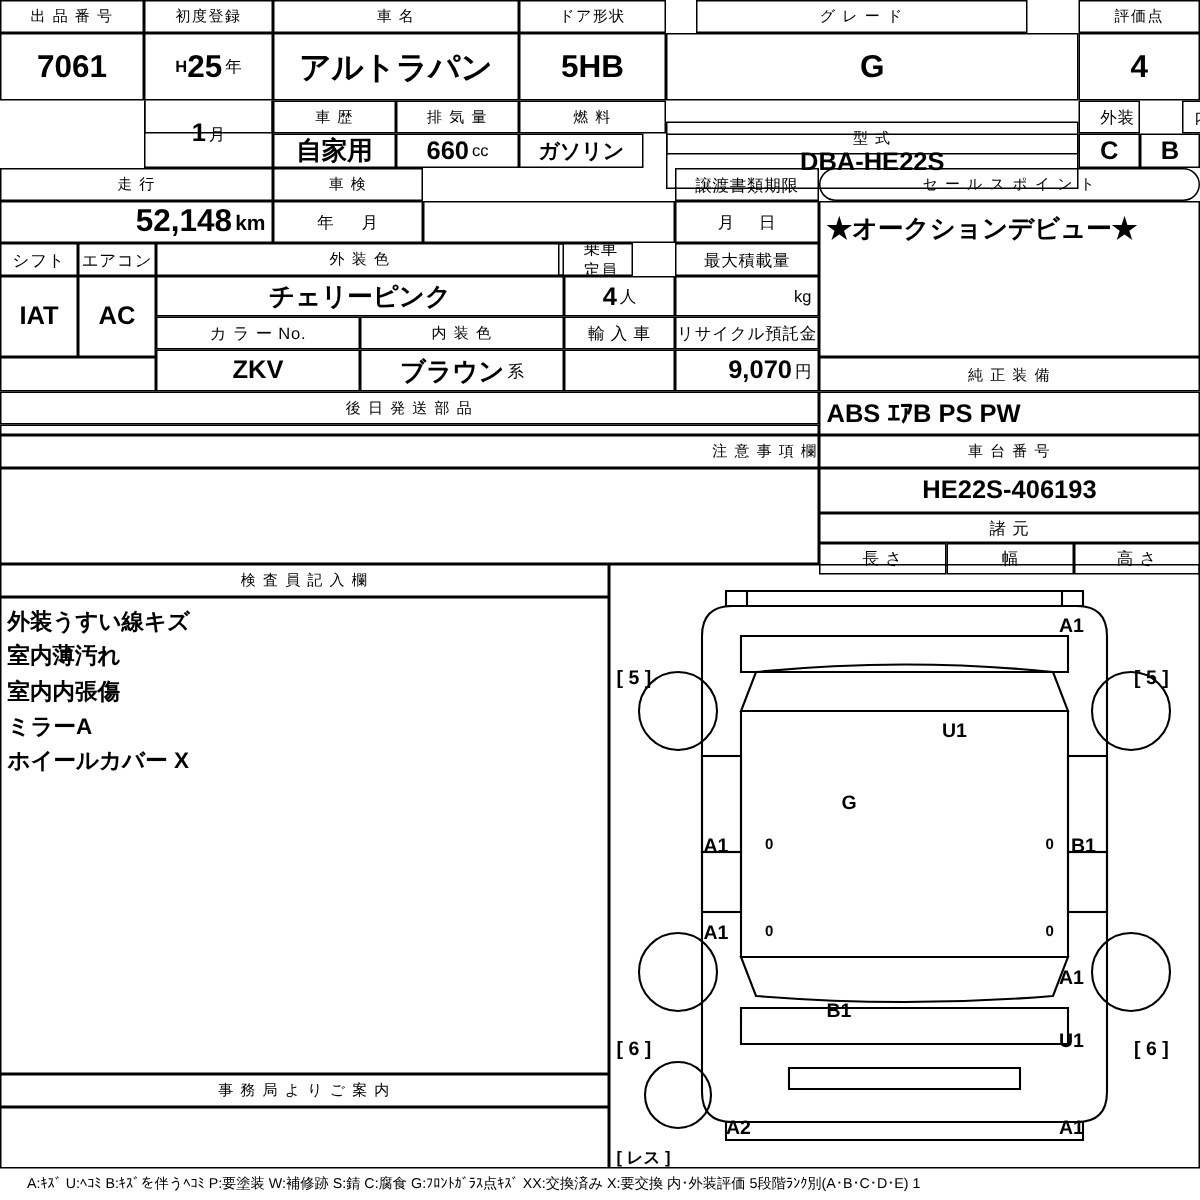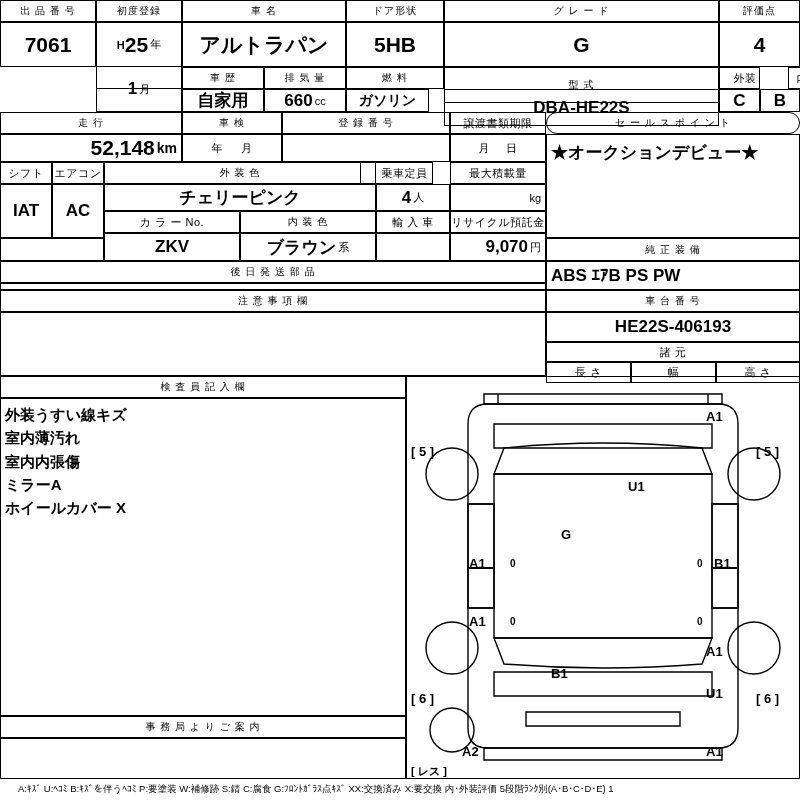--- a/index.html
+++ b/index.html
@@ -48,21 +48,21 @@
       <span class="val">アルトラパン</span>
     </div>
 
   <div class="cell" style="left:346px;top:0;width:98px;height:22px;">
       <span class="lbl">ドア形状</span>
     </div>
   <div class="cell" style="left:346px;top:22px;width:98px;height:45px;">
       <span class="val">5HB</span>
     </div>
 
-  <div class="cell" style="left:444px;top:0;width:275px;height:22px;">
+  <div class="cell" style="left:464px;top:0;width:221px;height:22px;">
       <span class="lbl">グ レ ー ド</span>
     </div>
   <div class="cell" style="left:444px;top:22px;width:275px;height:45px;">
       <span class="val">G</span>
     </div>
 
   <div class="cell" style="left:719px;top:0;width:81px;height:22px;">
       <span class="lbl">評価点</span>
     </div>
   <div class="cell" style="left:719px;top:22px;width:81px;height:45px;">
@@ -90,21 +90,21 @@
       <span class="unit">cc</span>
     </div>
 
   <div class="cell" style="left:346px;top:67px;width:98px;height:22px;">
       <span class="lbl">燃 料</span>
     </div>
   <div class="cell" style="left:346px;top:89px;width:83px;height:23px;">
       <span class="val-sm">ガソリン</span>
     </div>
 
-  <div class="cell" style="left:444px;top:67px;width:275px;height:36px;text-align:right;">
+  <div class="cell" style="left:444px;top:81px;width:275px;height:22px;text-align:right;">
       <span class="lbl">型 式</span>
     </div>
   <div class="cell" style="left:444px;top:89px;width:275px;height:37px;">
       <span class="val-md">DBA-HE22S</span>
     </div>
 
   <div class="cell" style="left:719px;top:67px;width:41px;height:22px;padding-left:11px;">
       <span class="lbl-sm">外装</span>
     </div>
   <div class="cell" style="left:760px;top:67px;width:40px;height:22px;margin-left:28px;">
@@ -126,23 +126,20 @@
     </div>
 
   <div class="cell" style="left:182px;top:112px;width:100px;height:22px;">
       <span class="lbl">車 検</span>
     </div>
   <div class="cell" style="left:182px;top:134px;width:100px;height:28px;">
     <span class="lbl-sm" style="margin-right:18px;">年</span>
     <span class="lbl-sm">月</span>
   </div>
 
-  <div class="cell" style="left:282px;top:112px;width:168px;height:22px;">
-      <span class="lbl">登 録 番 号</span>
-    </div>
   <div class="cell" style="left:282px;top:134px;width:168px;height:28px;">
       <span class="val-sm"></span>
     </div>
 
   <div class="cell" style="left:450px;top:112px;width:96px;height:22px;">
       <span class="lbl-sm">譲渡書類期限</span>
     </div>
   <div class="cell" style="left:450px;top:134px;width:96px;height:28px;">
     <span class="lbl-sm" style="margin-right:16px;">月</span>
     <span class="lbl-sm">日</span>
@@ -161,21 +158,21 @@
       <span class="val-md">IAT</span>
     </div>
 
   <div class="cell" style="left:104px;top:162px;width:272px;height:22px;">
       <span class="lbl">外 装 色</span>
     </div>
   <div class="cell" style="left:104px;top:184px;width:272px;height:27px;">
       <span class="val-md">チェリーピンク</span>
     </div>
 
-  <div class="cell" style="left:360px;top:162px;width:73px;height:22px;padding-left:16px;">
+  <div class="cell" style="left:372px;top:162px;width:50px;height:22px;padding-left:16px;">
       <span class="lbl-sm">乗車定員</span>
     </div>
   <div class="cell" style="left:376px;top:184px;width:74px;height:27px;">
       <span class="val-md">4</span>
       <span class="unit">人</span>
     </div>
 
   <div class="cell" style="left:450px;top:162px;width:96px;height:22px;">
       <span class="lbl-sm">最大積載量</span>
     </div>
@@ -212,21 +209,21 @@
       <span class="unit">円</span>
     </div>
 
   <div class="cell" style="left:0;top:238px;width:104px;height:23px;"></div>
 
   <div class="cell" style="left:0;top:261px;width:546px;height:22px;">
       <span class="lbl">後 日 発 送 部 品</span>
     </div>
   <div class="cell" style="left:0;top:283px;width:546px;height:7px;"></div>
 
-  <div class="cell" style="left:0;top:290px;width:546px;height:22px;">
+  <div class="cell" style="left:0;top:290px;width:546px;height:22px;justify-content:flex-end;">
       <span class="lbl">注 意 事 項 欄</span>
     </div>
   <div class="cell" style="left:0;top:312px;width:546px;height:64px;"></div>
 
   <div class="cell" style="left:0;top:376px;width:406px;height:22px;">
       <span class="lbl">検 査 員 記 入 欄</span>
     </div>
   <div class="cell notes" style="left:0;top:398px;width:406px;height:318px;">
     <span>外装うすい線キズ</span>
     <span>室内薄汚れ</span>
@@ -321,21 +318,21 @@
     <span class="dg" style="left:222px;top:103px;">U1</span>
     <span class="dg" style="left:155px;top:151px;">G</span>
     <span class="dg" style="left:63px;top:180px;">A1</span>
     <span class="dg" style="left:308px;top:180px;">B1</span>
     <span class="dg" style="left:63px;top:238px;">A1</span>
     <span class="dg" style="left:300px;top:268px;">A1</span>
     <span class="dg" style="left:145px;top:290px;">B1</span>
     <span class="dg" style="left:300px;top:310px;">U1</span>
     <span class="dg" style="left:5px;top:315px;">[ 6 ]</span>
     <span class="dg" style="left:350px;top:315px;">[ 6 ]</span>
-    <span class="dg" style="left:56px;top:368px;">A2</span>
+    <span class="dg" style="left:78px;top:368px;">A2</span>
     <span class="dg" style="left:300px;top:368px;">A1</span>
     <span class="dg" style="left:5px;top:388px;font-size:11px;">[ レス ]</span>
 
     <span class="dg" style="left:104px;top:182px;font-size:10px;">0</span>
     <span class="dg" style="left:291px;top:182px;font-size:10px;">0</span>
     <span class="dg" style="left:104px;top:240px;font-size:10px;">0</span>
     <span class="dg" style="left:291px;top:240px;font-size:10px;">0</span>
   </div>
 
   <div class="legend">A:ｷｽﾞ  U:ﾍｺﾐ  B:ｷｽﾞを伴うﾍｺﾐ  P:要塗装  W:補修跡  S:錆  C:腐食  G:ﾌﾛﾝﾄｶﾞﾗｽ点ｷｽﾞ  XX:交換済み  X:要交換   内･外装評価  5段階ﾗﾝｸ別(A･B･C･D･E) 1</div>

